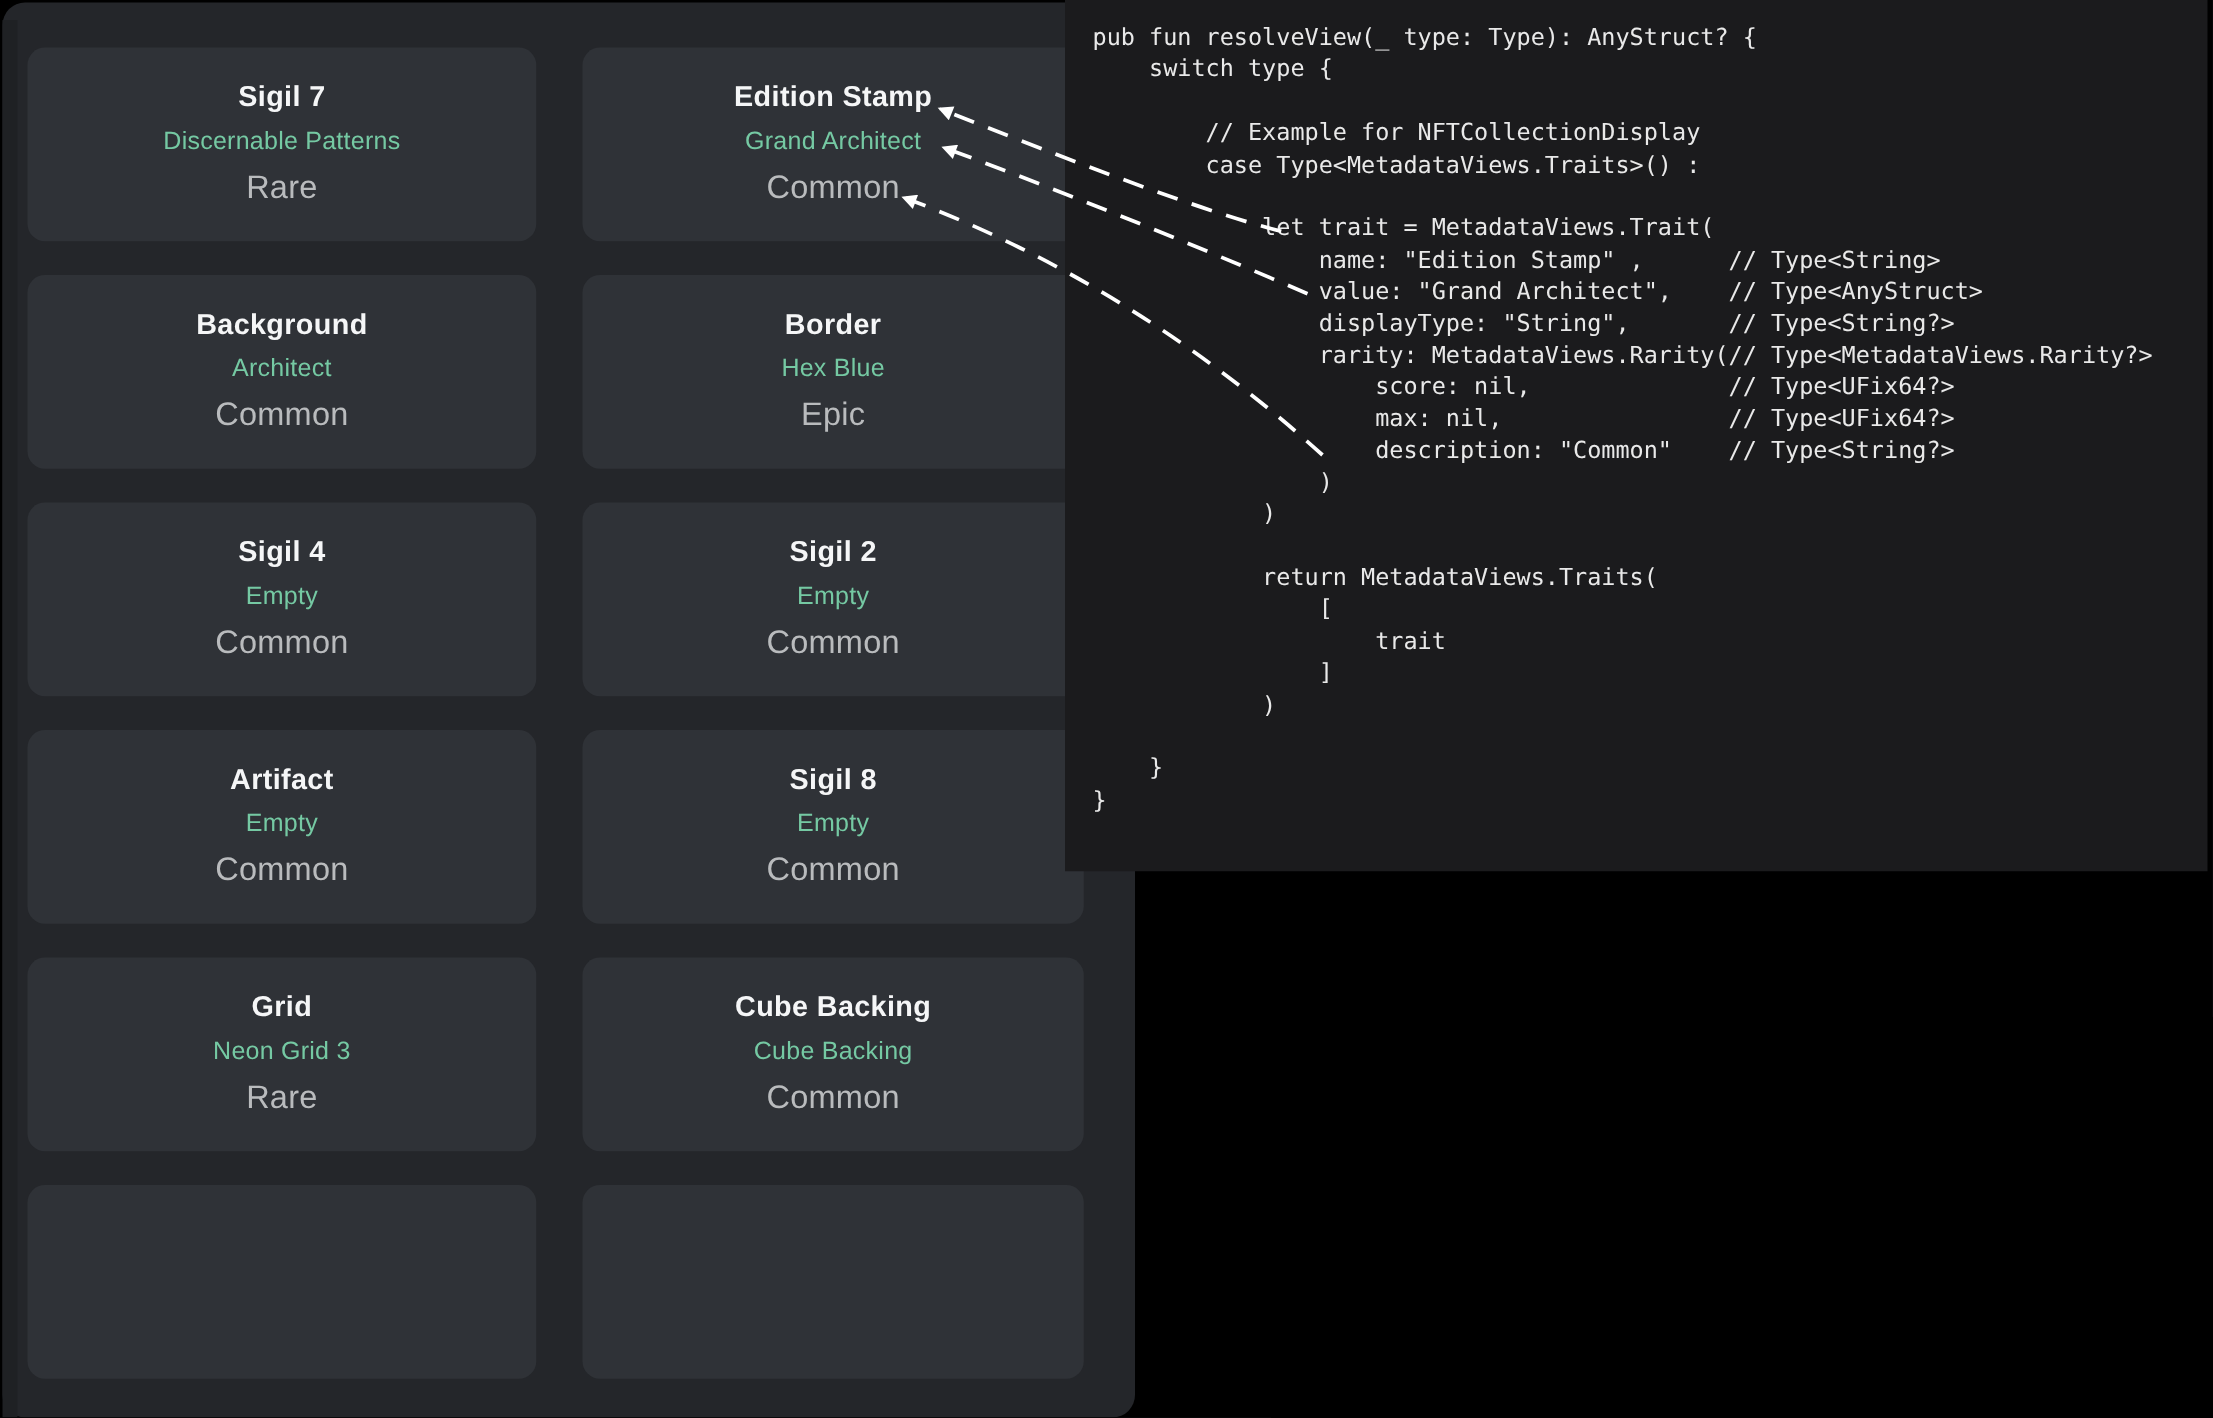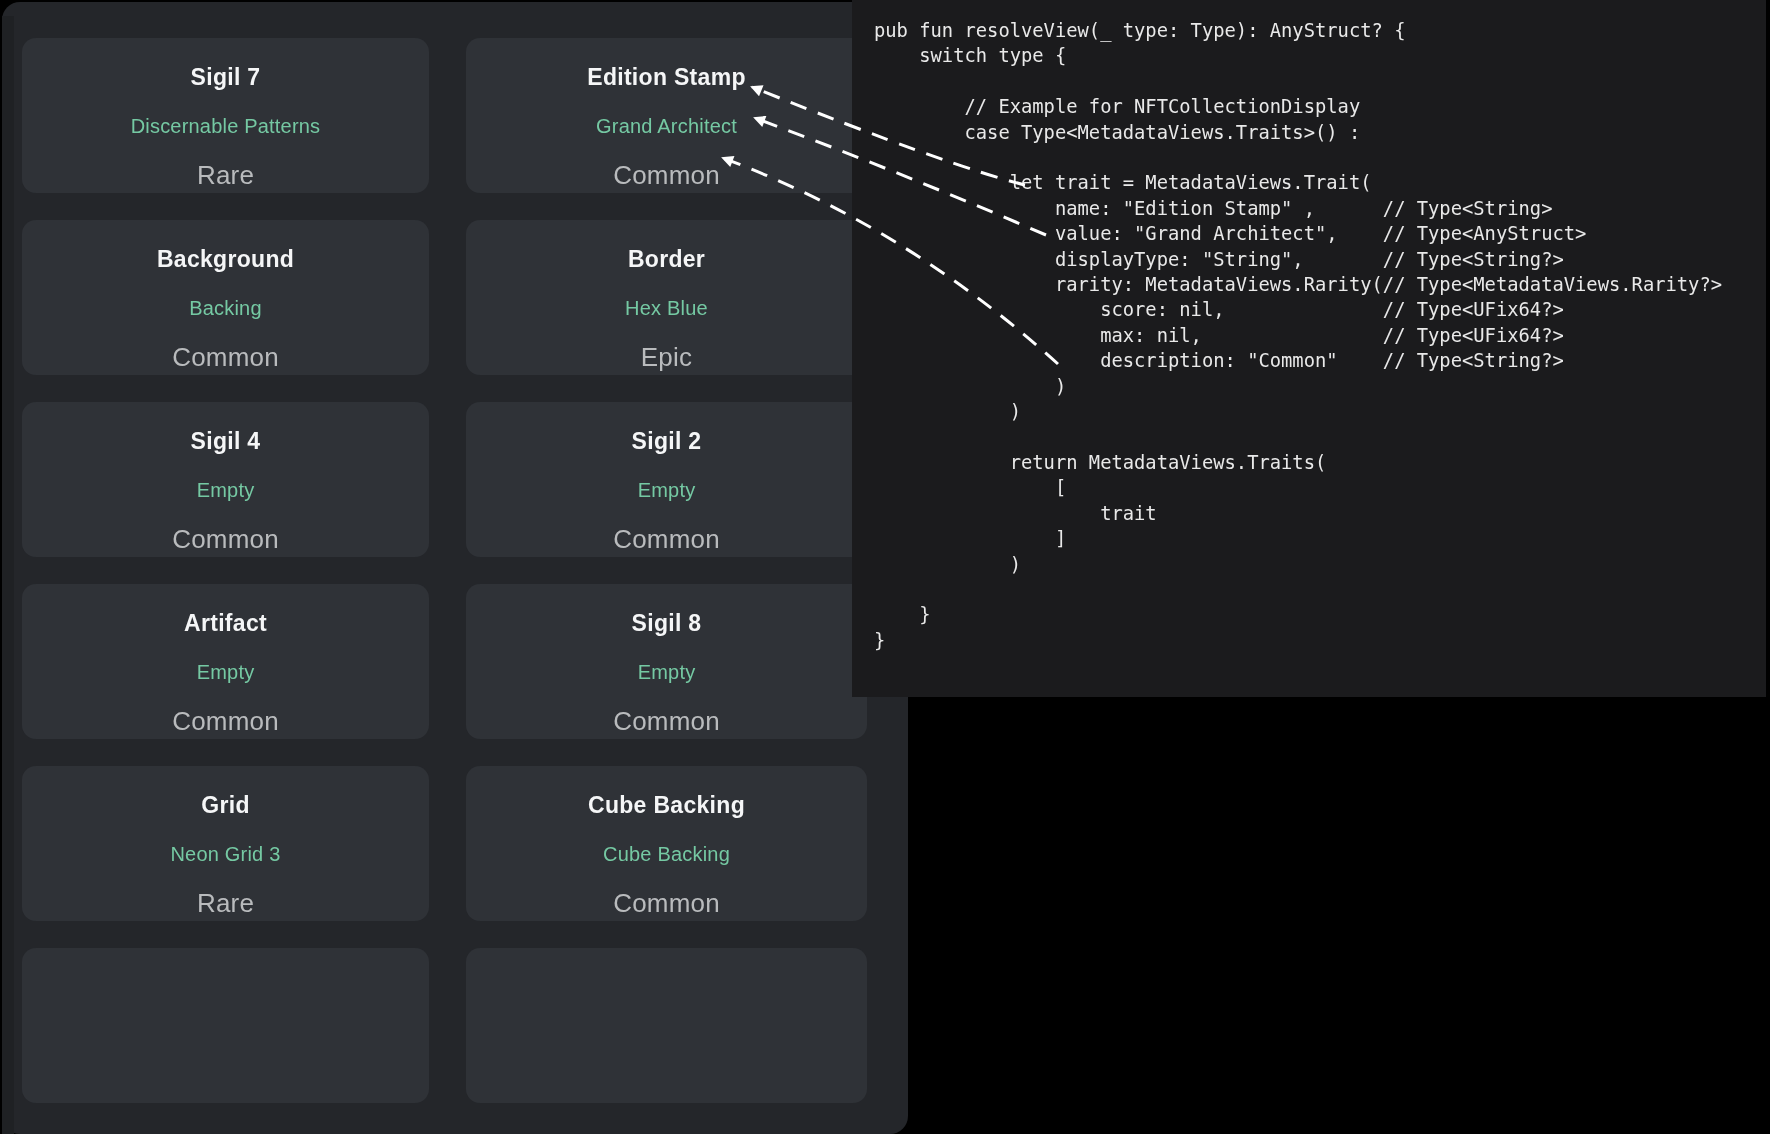--- a/index.html
+++ b/index.html
@@ -15,21 +15,21 @@
     position:absolute;left:2px;top:16px;width:12px;height:1118px;
     background:#1f2124;
   }
   .cards-grid{
     position:absolute;left:22px;top:38px;width:845px;
     display:grid;grid-template-columns:407px 401px;column-gap:37px;
     grid-auto-rows:155px;row-gap:27px;
   }
   .trait-card{
     background:#2f3237;border-radius:14px;
-    display:flex;flex-direction:column;align-items:center;justify-content:space-between;
+    display:flex;flex-direction:column;align-items:center;justify-content:flex-start;
     padding-top:21px;box-sizing:border-box;text-align:center;
   }
   .trait-card .t-name{
     color:#f5f6f7;font-weight:bold;font-size:23px;line-height:36px;letter-spacing:.3px;
   }
   .trait-card .t-value{
     color:#75c9a3;font-size:20px;line-height:36px;letter-spacing:.2px;
   }
   .trait-card .t-rarity{
     color:#b9bbbd;font-size:26px;line-height:36px;letter-spacing:.2px;
@@ -65,21 +65,21 @@
     </div>
 
     <div class="trait-card">
       <div class="t-name">Edition Stamp</div>
       <div class="t-value">Grand Architect</div>
       <div class="t-rarity">Common</div>
     </div>
 
     <div class="trait-card">
       <div class="t-name">Background</div>
-      <div class="t-value">Backing</div>
+      <div class="t-value">Architect</div>
       <div class="t-rarity">Common</div>
     </div>
 
     <div class="trait-card">
       <div class="t-name">Border</div>
       <div class="t-value">Hex Blue</div>
       <div class="t-rarity">Epic</div>
     </div>
 
 

